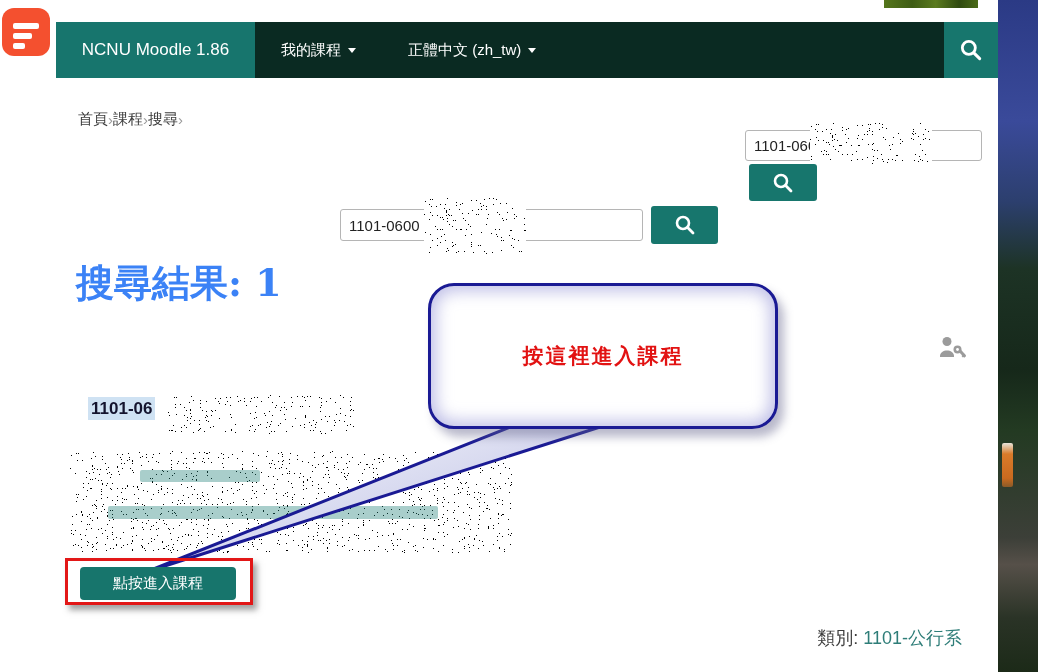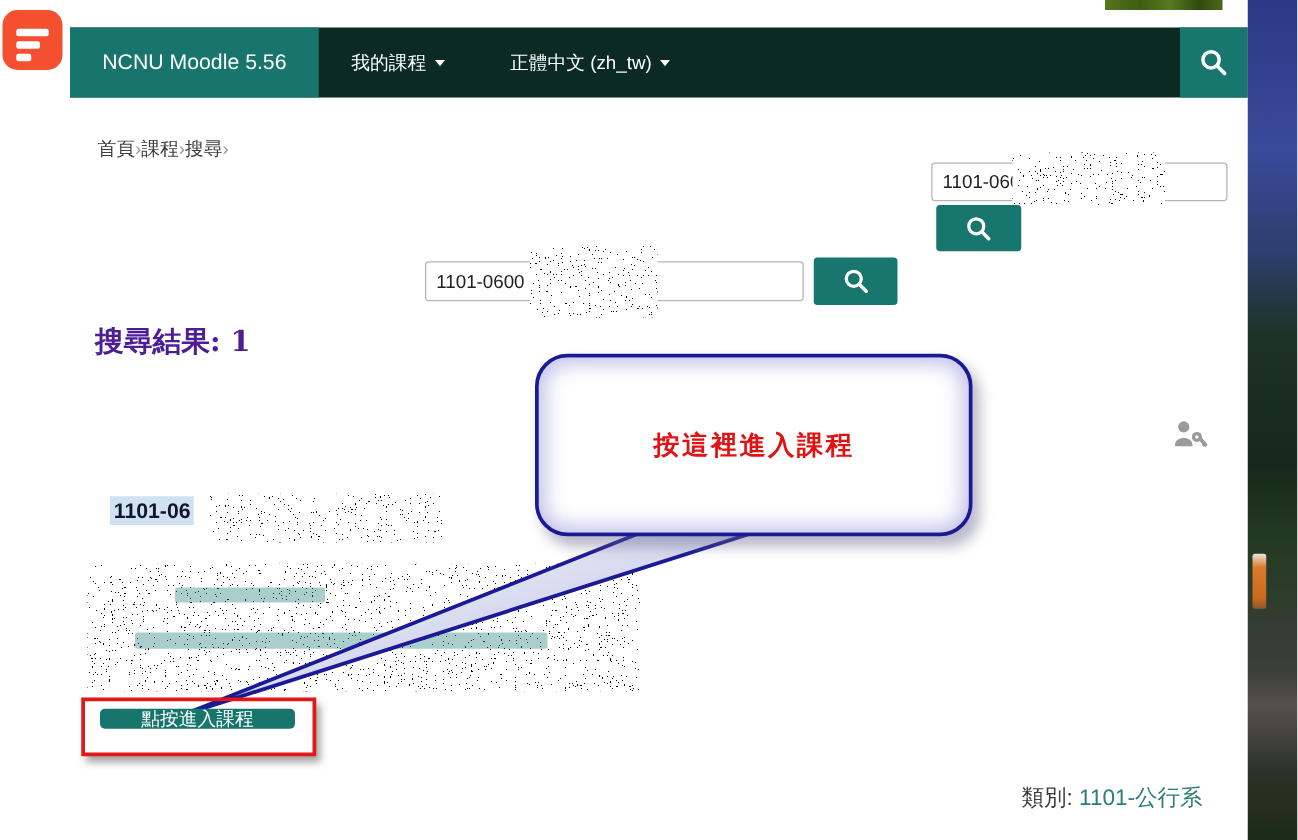--- a/index.html
+++ b/index.html
@@ -87,42 +87,42 @@
   
   .noise{position:absolute;z-index:3;}
   .noise svg{display:block;width:100%;height:100%;}
   .noise-top{left:810px;top:122px;width:122px;height:42px;}
   .noise-mid{left:424px;top:197px;width:102px;height:57px;z-index:4;}
   .noise-title{left:168px;top:395px;width:186px;height:39px;}
   .noise-desc{left:70px;top:451px;width:442px;height:102px;}
   .desc-link-hint{position:absolute;background:rgba(30,125,118,.38);border-radius:2px;z-index:3;}
   
   .result-heading{
-    position:absolute;left:76px;top:258px;font-size:23px;font-weight:bold;color:#4c1d95;
+    position:absolute;left:76px;top:258px;font-size:38px;font-weight:bold;color:#3b82f6;
     font-family:"DejaVu Serif","Liberation Serif",serif;z-index:2;
   }
   
   .tail-svg{position:absolute;left:0;top:0;width:1038px;height:672px;z-index:5;pointer-events:none;}
   .bubble{
     position:absolute;left:428px;top:283px;width:344px;height:140px;
     background:#fff;border:3px solid #1a1a94;border-radius:26px;z-index:6;
     box-shadow:inset 0 0 16px 5px rgba(150,150,215,.6), 6px 8px 10px rgba(100,100,140,.45);
     display:flex;align-items:center;justify-content:center;
   }
   .bubble-text{color:#e21212;font-size:21px;font-weight:bold;letter-spacing:2px;text-align:right;}
   
   .course-title{position:absolute;left:88px;top:399px;z-index:2;font-size:17px;font-weight:bold;color:#14142e;cursor:pointer;}
   .course-title .hl{background:#cfe2f3;padding:2px 3px;}
   .red-rect{
     position:absolute;left:65px;top:558px;width:188px;height:47px;
     border:3px solid #e21717;box-sizing:border-box;z-index:8;
     box-shadow:4px 5px 6px rgba(70,70,70,.5);background:transparent;
   }
   .enter-btn{
-    position:absolute;left:12px;top:6px;width:156px;height:16px;
+    position:absolute;left:12px;top:6px;width:156px;height:33px;
     background:#17756c;color:#fff;font-size:15px;border:none;border-radius:4px;
     display:flex;align-items:center;justify-content:center;cursor:pointer;
     font-family:"Liberation Sans","DejaVu Sans",sans-serif;
     text-align:center;
   }
   
   .personkey{position:absolute;left:938px;top:335px;width:28px;height:26px;z-index:2;}
   .category{
     position:absolute;right:76px;top:626px;font-size:18px;color:#3c3c3c;z-index:2;white-space:nowrap;
   }
@@ -156,21 +156,21 @@
 <div class="page"></div>
 <div class="green-thumb"></div>
 
 <div class="ext-icon">
   <div class="bar b1"></div>
   <div class="bar b2"></div>
   <div class="bar b3"></div>
 </div>
 
 <div class="navbar">
-  <div class="brand">NCNU Moodle 5.56</div>
+  <div class="brand">NCNU Moodle 1.86</div>
   <div class="nav-item">
     <span>我的課程</span>
       <span class="caret"></span>
   </div>
   <div class="nav-item">
     <span>正體中文 (zh_tw)</span>
       <span class="caret"></span>
   </div>
   <div class="nav-spacer"></div>
   <div class="nav-search-btn">

